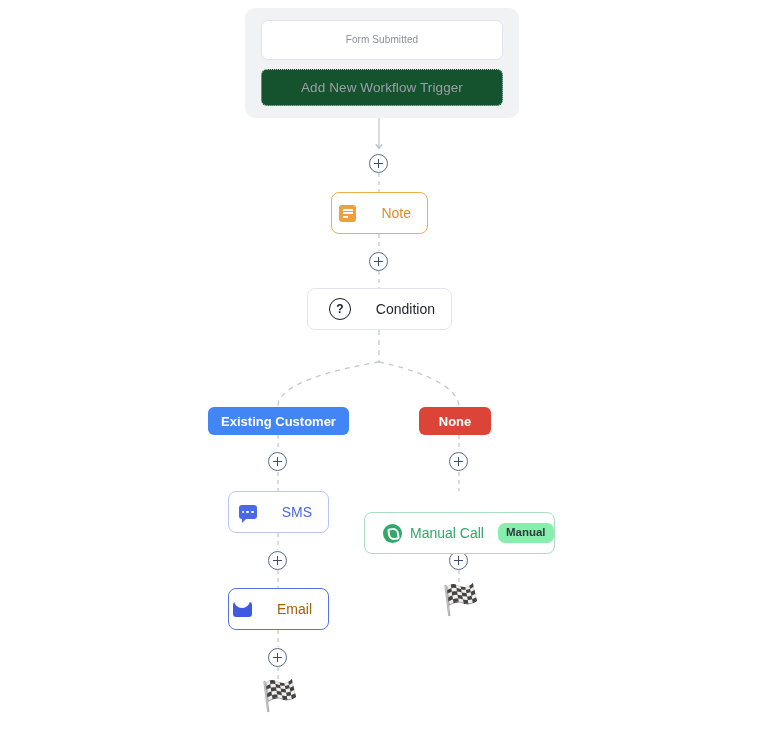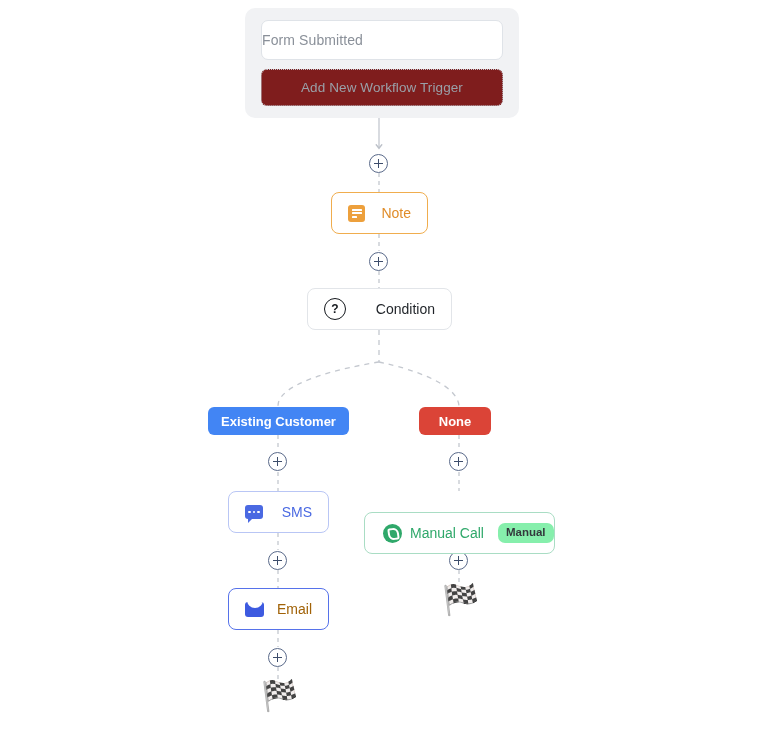--- a/index.html
+++ b/index.html
@@ -49,28 +49,28 @@
     flex-direction: column;
     gap: 9px;
   }
   .trigger-card {
     height: 41px;
     background: #ffffff;
     border: 1px solid #dfe3e8;
     border-radius: 7px;
     display: flex;
     align-items: center;
-    justify-content: flex-start;
-    font-size: 14px;
+    justify-content: center;
+    font-size: 10px;
     color: #8a9099;
     letter-spacing: .1px;
   }
   .trigger-add {
     height: 38px;
-    background: #7f1d1d;
+    background: #14532d;
     border: 1px dotted #c3c8cf;
     border-radius: 6px;
     display: flex;
     align-items: center;
     justify-content: center;
     font-size: 13.5px;
     color: #9aa0a8;
     letter-spacing: .1px;
   }
 
@@ -92,22 +92,22 @@
   }
   .plus::before { width: 9px; height: 1.7px; }
   .plus::after  { width: 1.7px; height: 9px; }
 
   
   .card {
     background: #ffffff;
     border-radius: 8px;
     display: flex;
     align-items: center;
-    justify-content: space-between;
-    gap: 9px;
+    justify-content: flex-end;
+    gap: 25px;
     font-size: 14px;
     box-sizing: border-box;
     padding: 0 16px;
     height: 42px;
   }
   .card .label { white-space: nowrap; }
 
   .card-note {
     left: 331px; top: 192px; width: 97px;
     border: 1px solid #f0ad4e;

